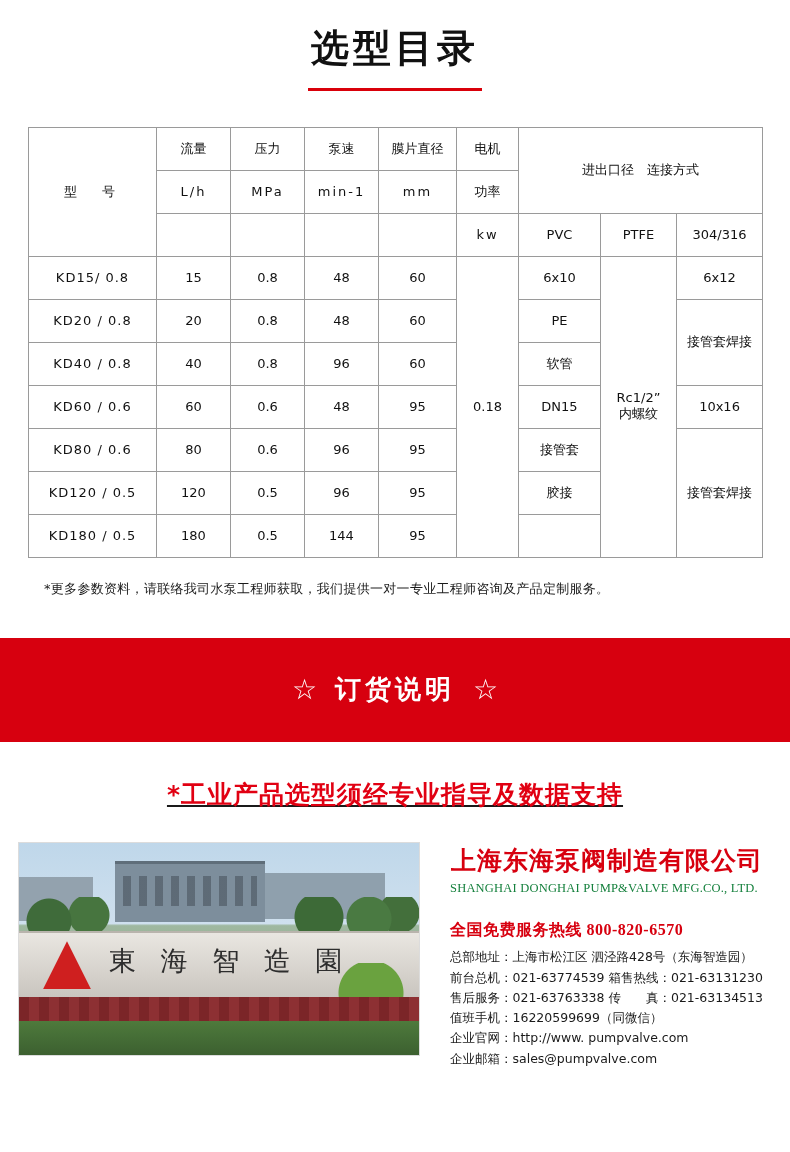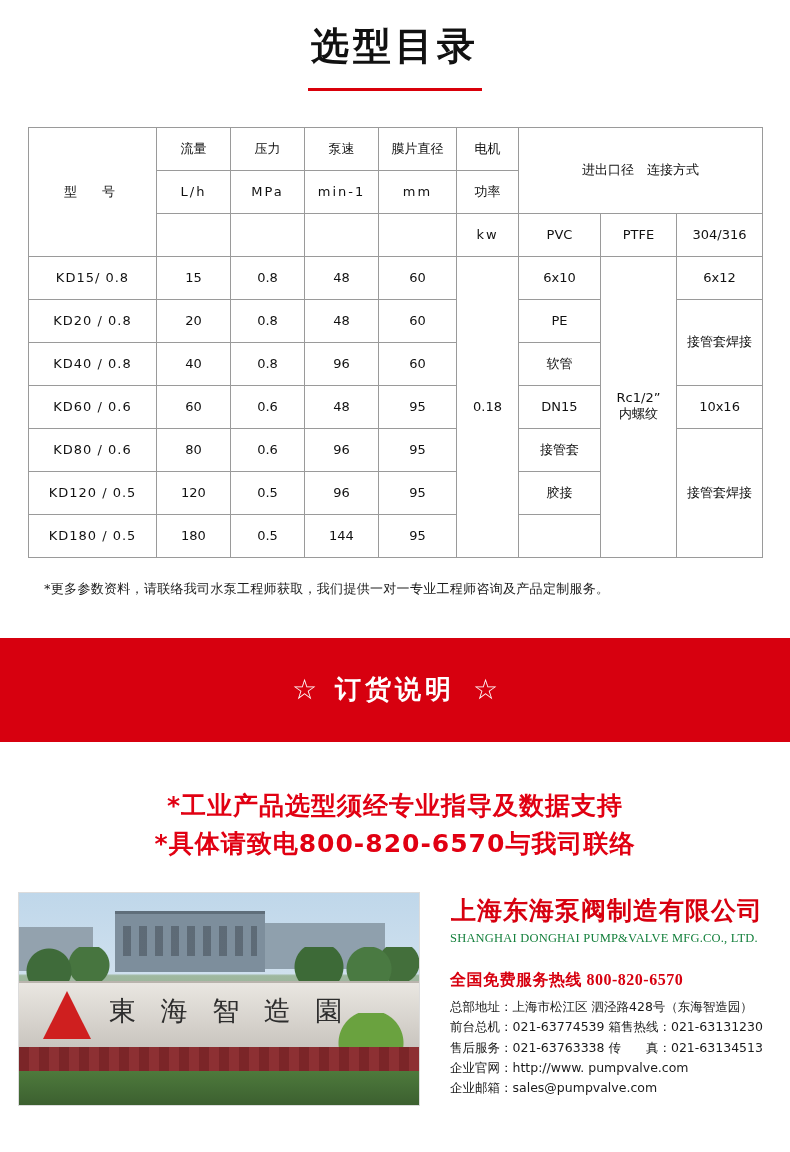--- a/index.html
+++ b/index.html
@@ -15,21 +15,21 @@
     overflow: hidden;
     position: relative;
   }
 
   
   .title-block {
     text-align: center;
     padding-top: 26px;
   }
   .title-text {
-    font-family: Liberation Mono, monospace;
+    font-family: Liberation Sans, sans-serif;
     font-size: 38px;
     font-weight: bold;
     letter-spacing: 4px;
     color: #111111;
     line-height: 1.2;
   }
   .title-underline {
     width: 174px;
     height: 3px;
     background: #d9000a;
@@ -99,21 +99,22 @@
     font-family: "DejaVu Sans", sans-serif;
     font-size: 26px;
     font-weight: bold;
     color: #ffffff;
     letter-spacing: 4px;
   }
 
   
   .notice {
     text-align: center;
-    padding-top: 45px;
+    padding-top: 34px;
+    text-decoration: underline;
   }
   .notice-line {
     font-family: "DejaVu Sans", sans-serif;
     color: #e10012;
     font-weight: bold;
     font-size: 25px;
     letter-spacing: 1px;
     line-height: 1.55;
   }
 
@@ -360,21 +361,20 @@
 <div class="red-banner">
   <div class="banner-inner">
     <span class="star">☆</span>
     <span class="banner-text">订货说明</span>
     <span class="star">☆</span>
   </div>
 </div>
 
 <div class="notice">
   <div class="notice-line">*工业产品选型须经专业指导及数据支持</div>
-  <div class="notice-line">*具体请致电800-820-6570与我司联络</div>
 </div>
 
 <div class="footer">
   <div class="photo">
     <div class="ph-bldg3"></div>
     <div class="ph-bldg1"></div>
     <div class="ph-bldg2"></div>
     <div class="ph-trees"></div>
     <div class="ph-wall"></div>
     <div class="ph-logo"></div>
@@ -388,17 +388,18 @@
     <div class="company-cn">上海东海泵阀制造有限公司</div>
     <div class="company-en">SHANGHAI DONGHAI PUMP&amp;VALVE MFG.CO., LTD.</div>
     <div class="hotline">
       <span>全国免费服务热线</span>
       <span>800-820-6570</span>
     </div>
     <div class="contact-list">
       <div class="contact-row">总部地址：上海市松江区  泗泾路428号（东海智造园）</div>
       <div class="contact-row">前台总机：021-63774539   箱售热线：021-63131230</div>
       <div class="contact-row">售后服务：021-63763338   传　　真：021-63134513</div>
+      <div class="contact-row">值班手机：16220599699（同微信）</div>
       <div class="contact-row">企业官网：http://www. pumpvalve.com</div>
       <div class="contact-row">企业邮箱：sales@pumpvalve.com</div>
     </div>
   </div>
 </div>
 
 </body></html>

